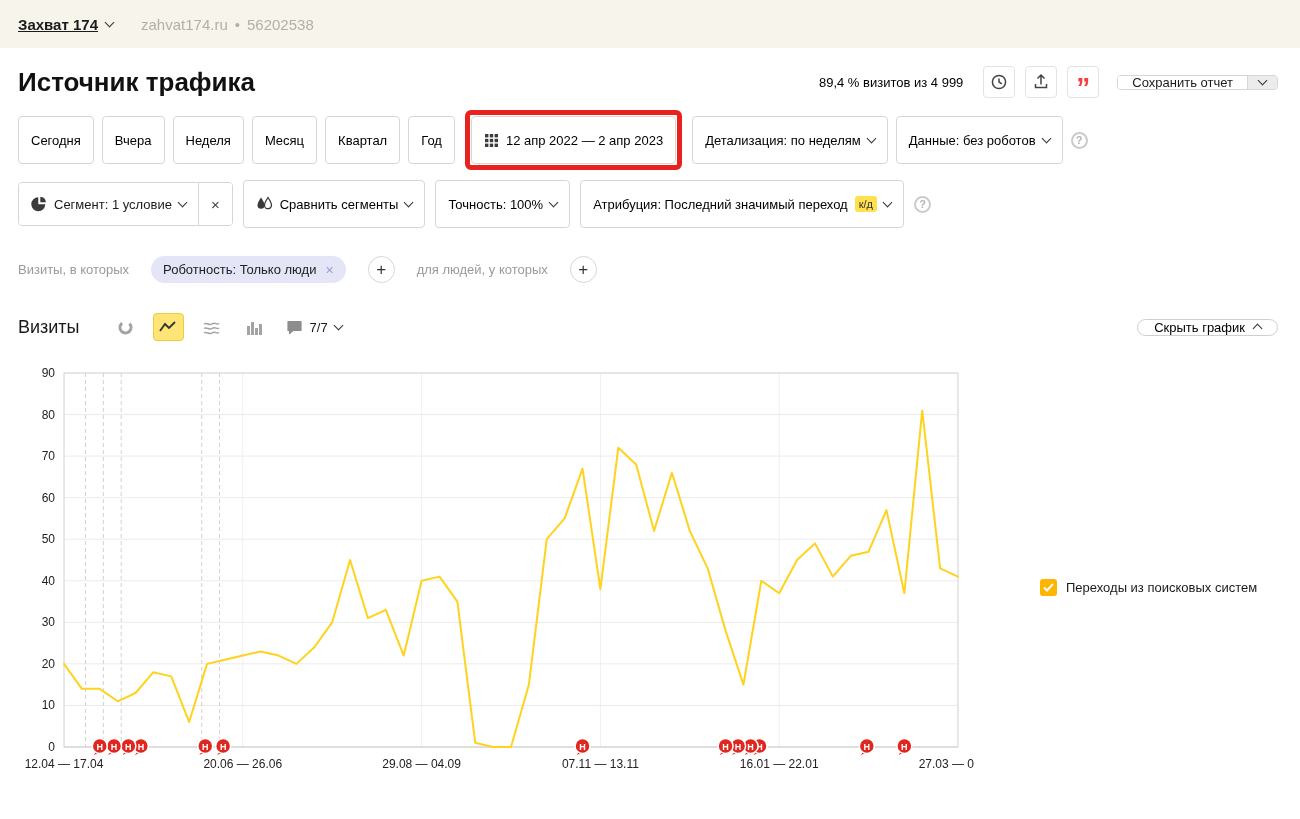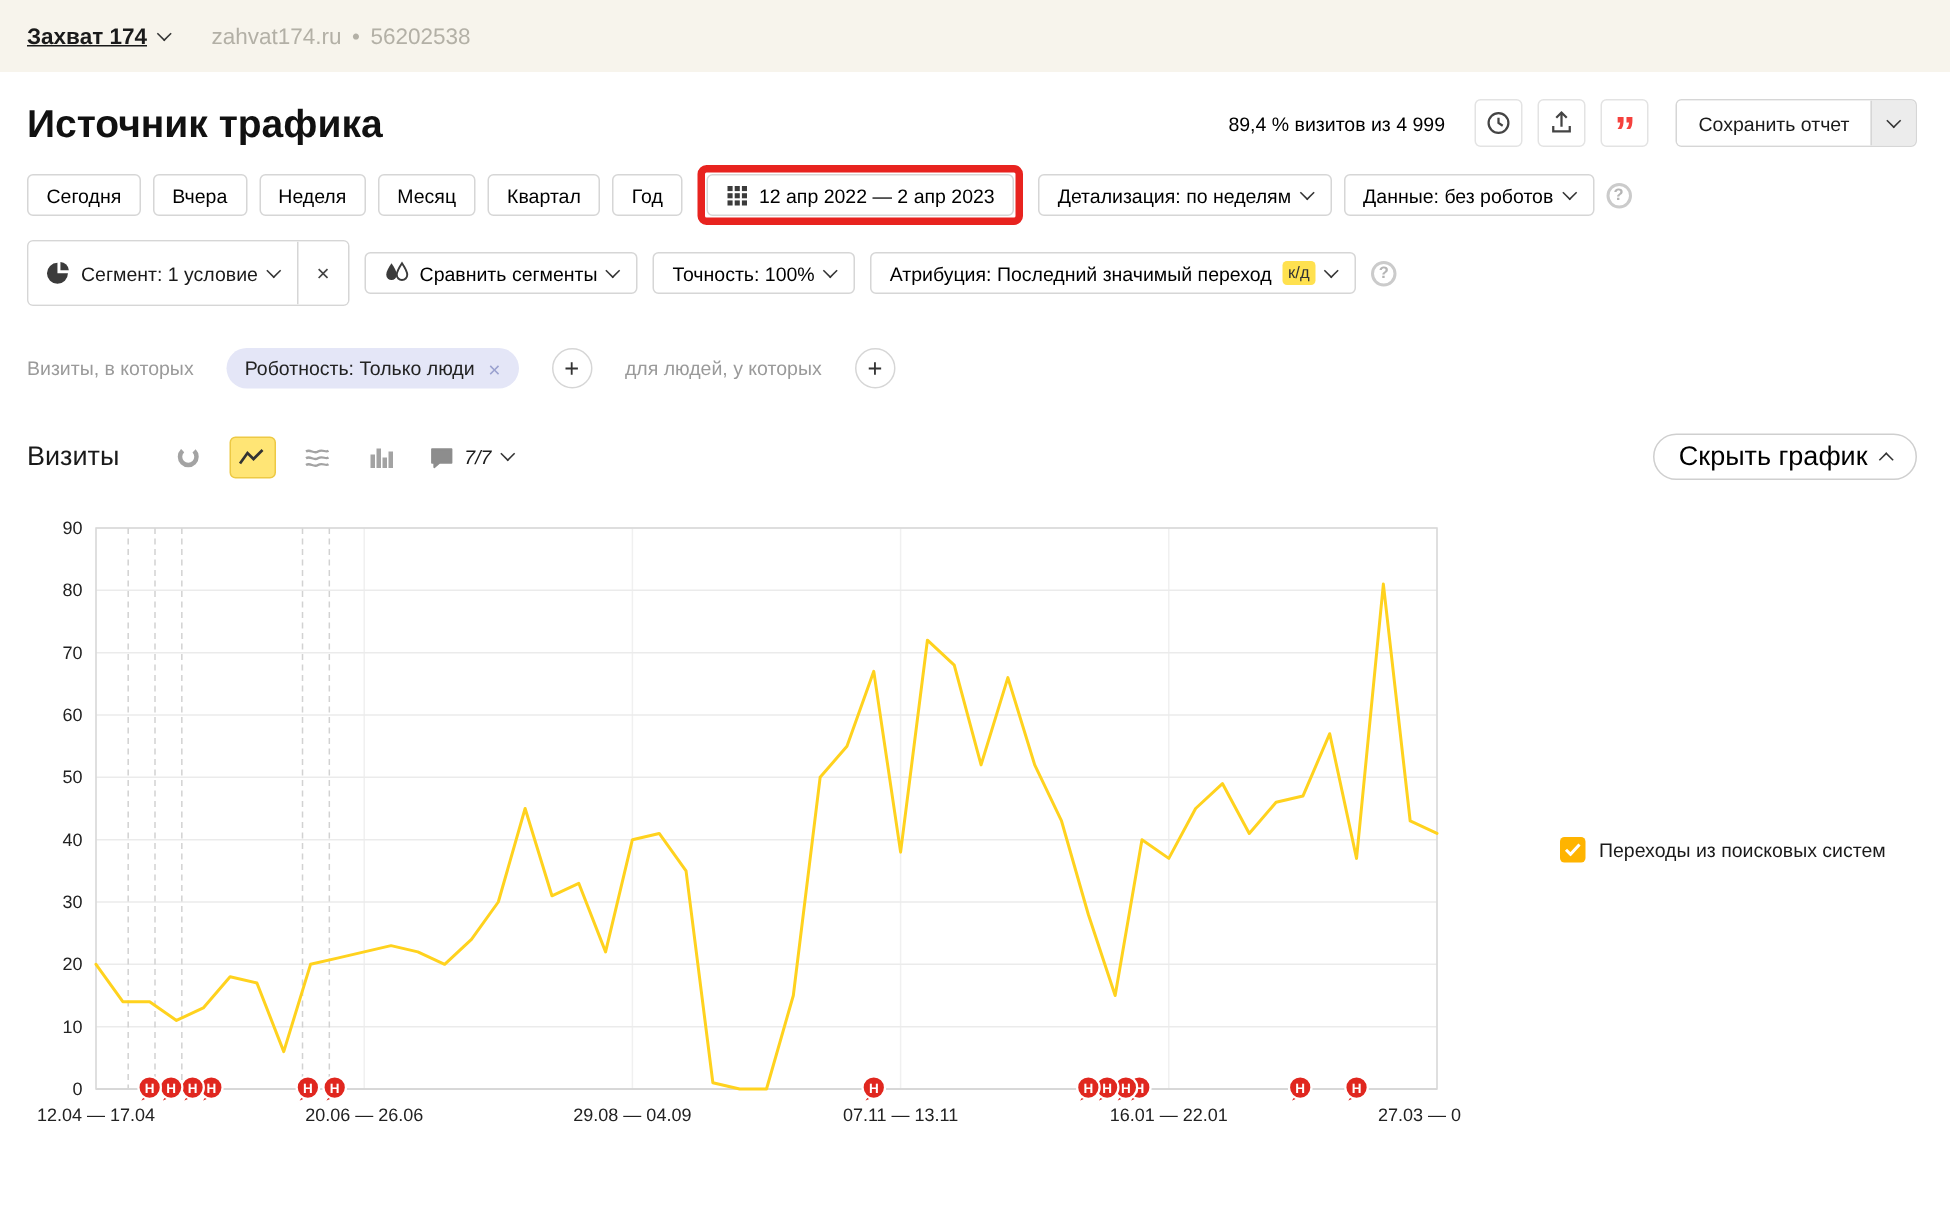--- a/index.html
+++ b/index.html
@@ -18,27 +18,27 @@
   .chev.up { transform:rotate(-135deg); margin-top:3px; }
 
   
   .title-row { display:flex; align-items:center; padding:0 22px 0 18px; margin-top:18px; }
   .page-title { font-size:26px; font-weight:bold; color:#111; }
   .title-right { margin-left:auto; display:flex; align-items:center; gap:10px; }
   .sample-info { color:#000000; font-size:13px; margin-right:10px; }
   .iconbtn { width:32px; height:32px; border:1px solid #e3e3e3; border-radius:4px; background:#fff;
              display:inline-flex; align-items:center; justify-content:center; cursor:pointer; }
   .logo-glyph { color:#f5413d; font-size:28px; font-weight:bold; line-height:0; transform:translateY(6px); }
-  .save { display:inline-flex; border:1px solid #d6d6d6; border-radius:4px; overflow:hidden; height:32px; margin-left:8px; cursor:pointer; }
+  .save { display:inline-flex; border:1px solid #d6d6d6; border-radius:4px; overflow:hidden; height:15px; margin-left:8px; cursor:pointer; }
   .save-main { padding:0 14px; display:flex; align-items:center; background:#fff; }
   .save-arrow { width:30px; background:#ececec; display:flex; align-items:center; justify-content:center; border-left:1px solid #d6d6d6; }
 
   
   .btn { display:inline-flex; align-items:center; gap:7px; background:#fff; border:1px solid #d6d6d6;
-         border-radius:4px; padding:0 12px; height:28px; font-size:13px; cursor:pointer; white-space:nowrap; }
+         border-radius:4px; padding:0 12px; height:48px; font-size:13px; cursor:pointer; white-space:nowrap; }
   .help { width:17px; height:17px; border:2px solid #cbcbcb; border-radius:50%; color:#b5b5b5;
           font-size:11px; font-weight:bold; display:inline-flex; align-items:center; justify-content:center; flex:none; }
 
   .row-period { display:flex; align-items:center; gap:8px; padding-left:18px; margin-top:18px; }
   .red-box { display:inline-flex; border:5px solid #e8231f; border-radius:6px; padding:1px; margin:-7px 2px; }
   .row-segment { display:flex; align-items:center; gap:10px; padding-left:18px; margin-top:16px; }
   .split { display:inline-flex; border:1px solid #d6d6d6; border-radius:4px; overflow:hidden; height:44px; }
   .split .part { display:flex; align-items:center; gap:7px; padding:0 12px; background:#fff; cursor:pointer; }
   .split .part + .part { border-left:1px solid #d6d6d6; }
   .xmark { font-size:15px; color:#444; }
@@ -53,23 +53,23 @@
   .plus-btn { width:27px; height:27px; border:1px solid #d6d6d6; border-radius:50%; background:#fff;
               display:inline-flex; align-items:center; justify-content:center; font-size:17px; color:#333; cursor:pointer; }
 
   
   .chart-head { display:flex; align-items:center; padding:0 22px 0 18px; margin-top:30px; }
   .chart-title { font-size:18px; }
   .ctypes { display:flex; align-items:center; gap:12px; margin-left:30px; }
   .ctype { width:31px; height:28px; border-radius:4px; border:1px solid transparent;
            display:inline-flex; align-items:center; justify-content:center; cursor:pointer; }
   .ctype.sel { background:#ffe575; border-color:#edc944; }
-  .comments { display:flex; align-items:center; gap:7px; margin-left:16px; cursor:pointer;font-style:italic; }
-  .hide-btn { margin-left:auto; border:1px solid #cfcfcf; border-radius:16px; height:31px; padding:0 16px;
-              display:inline-flex; gap:9px; align-items:center; background:#fff; font-size:18px; cursor:pointer;justify-content:flex-end; }
+  .comments { display:flex; align-items:center; gap:7px; margin-left:16px; cursor:pointer; }
+  .hide-btn { margin-left:auto; border:1px solid #cfcfcf; border-radius:16px; height:17px; padding:0 16px;
+              display:inline-flex; gap:9px; align-items:center; background:#fff; font-size:13px; cursor:pointer;justify-content:flex-end; }
 
   
   .chart-section { position:relative; margin-top:22px; padding-left:14px; }
   .chart-legend { position:absolute; left:1040px; top:216px; display:flex; align-items:center; gap:9px; font-size:13px; }
   .legend-check { width:17px; height:17px; border-radius:3px; background:#ffb400;
                   display:inline-flex; align-items:center; justify-content:center; cursor:pointer; }
 </style>
 </head>
 <body>
 

